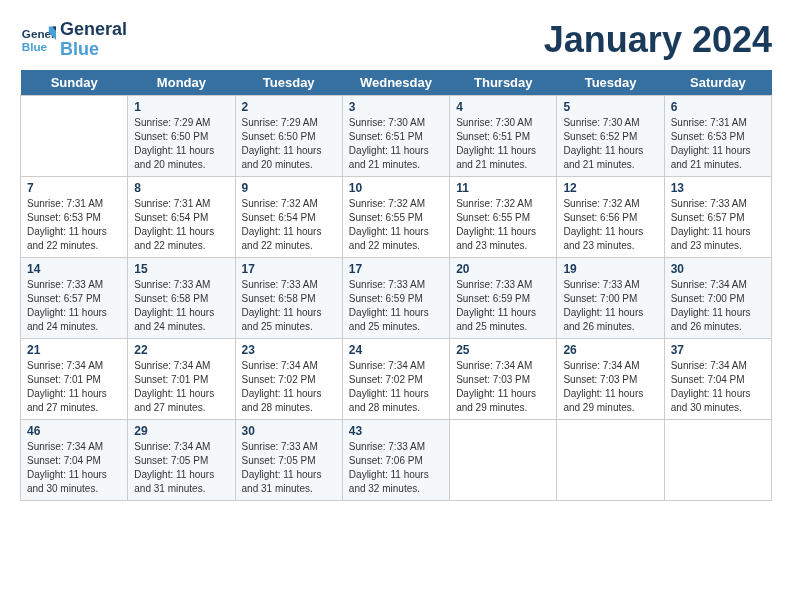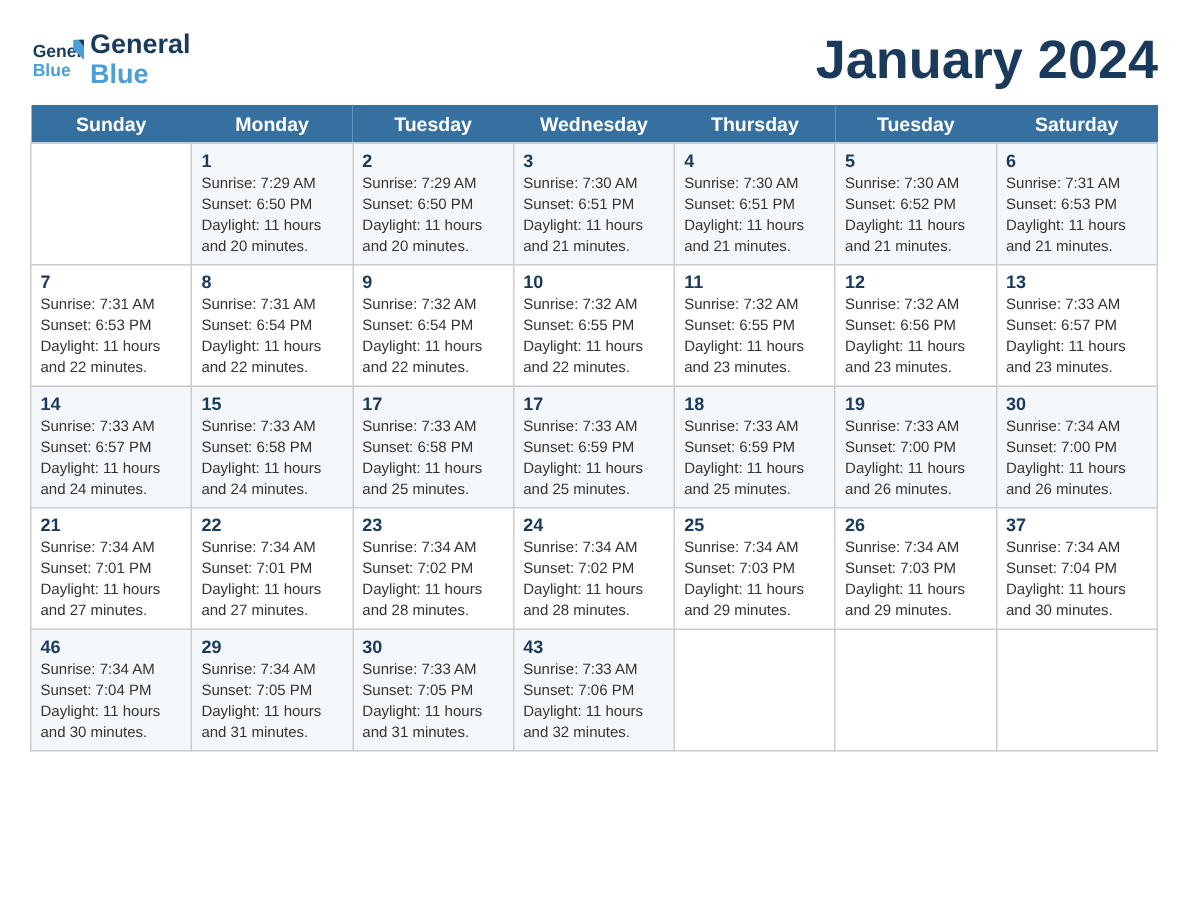--- a/index.html
+++ b/index.html
@@ -247,21 +247,21 @@
 and 25 minutes.</div>
           </td>
           <td>
             <span class="day-num">17</span>
             <div class="day-info" style="white-space: pre-line;">Sunrise: 7:33 AM
 Sunset: 6:59 PM
 Daylight: 11 hours
 and 25 minutes.</div>
           </td>
           <td>
-            <span class="day-num">18</span>
+            <span class="day-num">20</span>
             <div class="day-info" style="white-space: pre-line;">Sunrise: 7:33 AM
 Sunset: 6:59 PM
 Daylight: 11 hours
 and 25 minutes.</div>
           </td>
           <td>
             <span class="day-num">19</span>
             <div class="day-info" style="white-space: pre-line;">Sunrise: 7:33 AM
 Sunset: 7:00 PM
 Daylight: 11 hours

